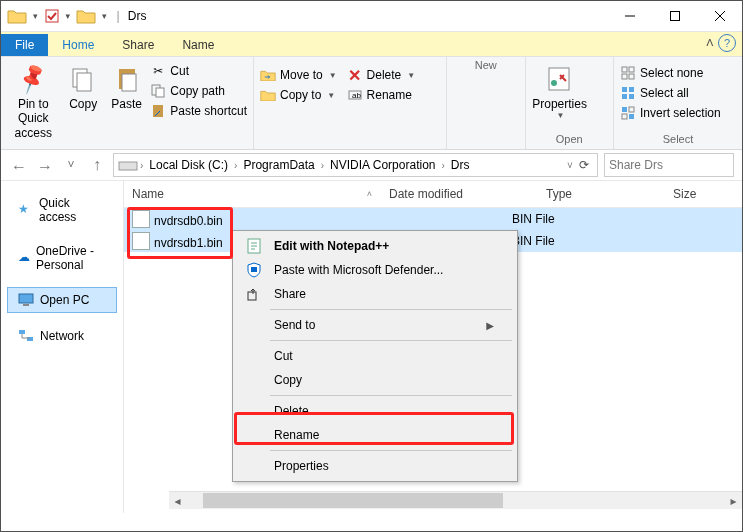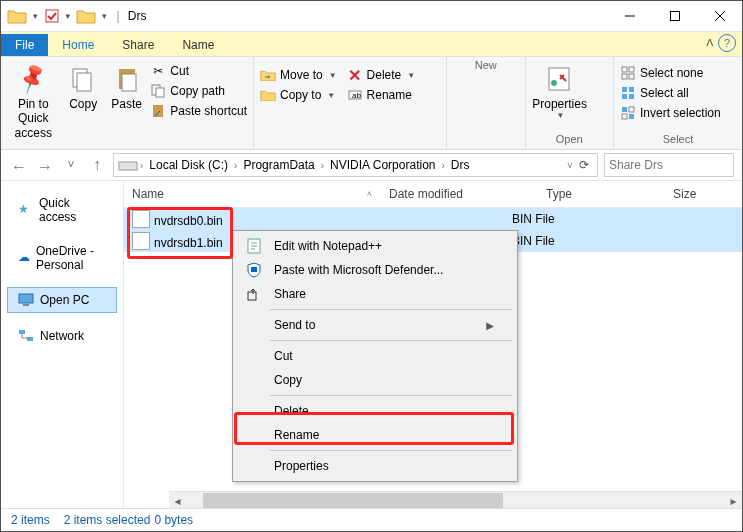--- a/index.html
+++ b/index.html
@@ -44,21 +44,21 @@
 .col-type{width:110px}
 .col-size{width:60px;text-align:left}
 .filerow{height:22px;display:flex;align-items:center}
 .filerow.sel{background:#cde8ff}
 .cell-name{width:240px;display:flex;align-items:flex-end;gap:4px;padding-left:8px}
 .cell-type{margin-left:140px;width:110px}
 .fileicon{width:16px;height:16px;border:1px solid #9aa;background:#fff}
 .hlbox1{position:absolute;border:3px solid #f22;border-radius:3px;pointer-events:none;z-index:20}
 .context{position:absolute;background:#f0f0f0;border:1px solid #a0a0a0;box-shadow:2px 2px 4px rgba(0,0,0,.2);z-index:10;padding:3px}
 .ctx-item{height:24px;display:flex;align-items:center;padding:0 20px 0 8px;gap:10px}
-.ctx-item.bold{font-weight:400}
+.ctx-item.bold{font-weight:700}
 .ctx-ic{width:20px;height:20px;display:flex;align-items:center;justify-content:center}
 .ctx-label{flex:1}
 .ctx-sep{height:1px;background:#c8c8c8;margin:3px 2px 3px 34px}
 .ctx-arrow{color:#555;font-size:10px}
 .statusbar{position:absolute;bottom:0;left:0;right:0;height:22px;border-top:1px solid #e1e1e1;display:flex;align-items:center;padding:0 10px;gap:14px;color:#1060aa;font-size:12px;background:#fff}
 .scroll-h{height:17px;background:#f0f0f0;border-top:1px solid #e1e1e1;position:absolute;left:168px;right:0;bottom:22px;display:flex;align-items:center}
 .scroll-h .thumb{height:15px;background:#cdcdcd;width:300px;margin-left:17px}
 .folder{width:20px;height:16px;display:inline-block}
 .folder svg{display:block}
 .chev{font-size:9px;color:#555}
@@ -428,19 +428,14 @@
       <div class="hlbox1" style="left:110px;top:231px;width:274px;height:27px"></div>
     </div>
   </div>
 
   <div class="scroll-h">
     <span style="width:17px;text-align:center;color:#666">◂</span>
     <div class="thumb"></div>
     <span style="margin-left:auto;width:17px;text-align:center;color:#666">▸</span>
   </div>
 
-  <div class="statusbar">
-    <span>2 items</span>
-    <span>2 items selected</span>
-    <span style="margin-left:-10px">0 bytes</span>
-  </div>
 
 </div>
 
 </body></html>

